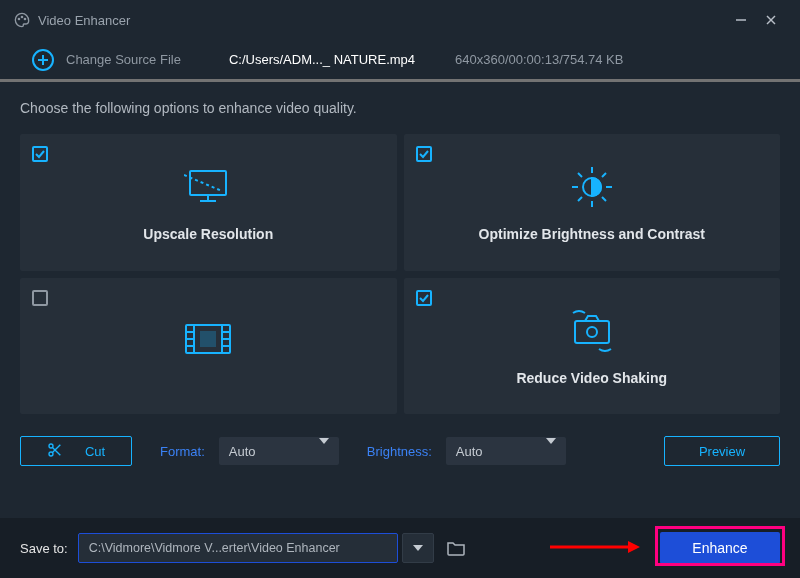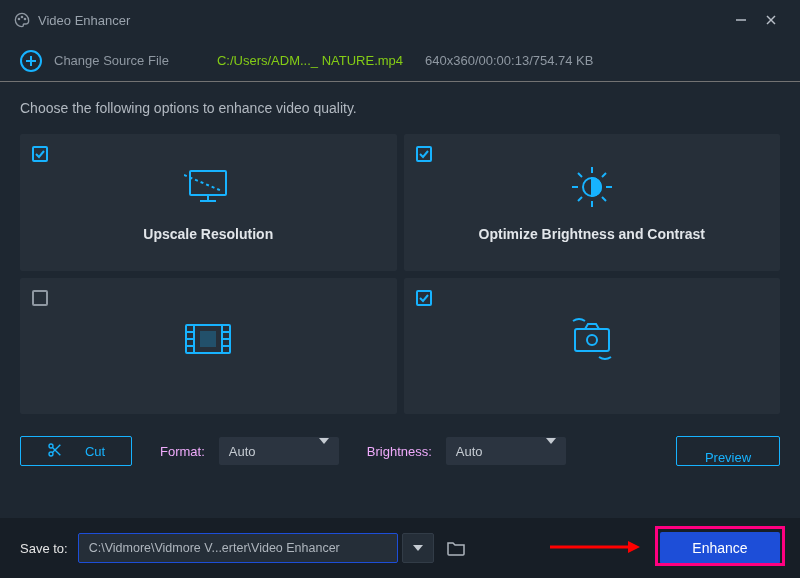--- a/index.html
+++ b/index.html
@@ -8,47 +8,47 @@
 
   
   .titlebar { height: 40px; display: flex; align-items: center; padding: 12px 14px; color: #9aa3ad; font-size: 13px; }
   .titlebar .app-icon { width: 16px; height: 16px; margin-right: 8px; display:flex; align-items:center; justify-content:center;}
   .titlebar .title { flex: 0 0 auto; }
   .titlebar .spacer { flex: 1; }
   .win-btn { width: 30px; height: 30px; display: flex; align-items: center; justify-content: center; color: #8f98a2; }
   .win-btn svg { stroke: #b7bec7; }
 
   
-  .sourcebar { height: 42px; display: flex; align-items: center; padding: 0 20px; font-size: 13px; color: #9aa3ad; border-bottom: 1px solid #737373; }
+  .sourcebar { height: 42px; display: flex; align-items: center; padding: 0 32px; font-size: 13px; color: #9aa3ad; border-bottom: 3px solid #737373; }
   .plus-btn { width:22px; height:22px; border:2px solid #17b3ff; border-radius:50%; display:flex; align-items:center; justify-content:center; margin-right:12px; color:#17b3ff; font-size:16px; line-height:1;}
   .change-src { color:#8f98a2; margin-right: 48px; }
-  .src-path { color:#84cc16; margin-right: 22px; }
+  .src-path { color:#ffffff; margin-right: 40px; }
   .src-meta { color:#8f98a2; }
 
   
   .main { flex: 1; padding: 18px 20px 0 20px; display:flex; flex-direction:column; }
   .instruction { font-size: 14px; color:#b2b9c1; margin-bottom: 18px; }
 
   .grid { display: grid; grid-template-columns: 1fr 1fr; grid-template-rows: 1fr 1fr; gap: 7px; height: 280px; }
   .card { background: #262f39; border-radius: 2px; position: relative; display:flex; flex-direction:column; align-items:center; justify-content:center; cursor:pointer; }
   .card .chk { position:absolute; top:12px; left:12px; width:16px; height:16px; border:2px solid #17b3ff; border-radius:2px; display:flex; align-items:center; justify-content:center;}
   .card.unchecked .chk { border-color:#8f98a2; }
   .card .chk svg { display:none; }
   .card.checked .chk svg { display:block; }
   .card .icon { height: 50px; display:flex; align-items:center; justify-content:center; margin-bottom: 14px;}
   .card .label { color:#e2e6ea; font-size:14px; font-weight:600; }
 
   
   .controls { display:flex; align-items:center; gap: 14px; margin-top: 22px; padding-bottom: 18px;}
   .cut-btn { width: 112px; height: 30px; border:1px solid #17b3ff; color:#17b3ff; background:transparent; display:flex; align-items:center; justify-content:center; gap:22px; font-size:13px; border-radius:2px; cursor:pointer;}
-  .lbl { font-size:13px; color:#f0abfc; margin-left: 14px;}
+  .lbl { font-size:13px; color:#3b82f6; margin-left: 14px;}
   .dropdown { height: 28px; background:#2b3440; color:#c5cbd2; font-size:13px; display:flex; align-items:center; padding:0 10px; min-width:120px; position:relative; border-radius:2px; cursor:pointer;}
   .dropdown .caret { margin-left:auto; }
   .ctrl-spacer { flex:1; }
-  .preview-btn { width:104px; height:30px; border:1px solid #17b3ff; color:#17b3ff; background:transparent; font-size:13px; display:flex; align-items:flex-end; justify-content:center; border-radius:2px; cursor:pointer;}
+  .preview-btn { width:116px; height:30px; border:1px solid #17b3ff; color:#17b3ff; background:transparent; font-size:13px; display:flex; align-items:center; justify-content:center; border-radius:2px; cursor:pointer;}
 
   
   .footer { height: 60px; background:#171e26; display:flex; align-items:center; padding: 0 20px; position:relative;}
   .save-lbl { font-size:13px; color:#e5e5e5; margin-right: 10px;}
   .path-box { height:30px; background:#252e38; border:1px solid #1d4ed8; color:#aeb5bd; font-size:12.5px; display:flex; align-items:center; padding:0 10px; width: 320px; border-radius:2px;}
   .dd-btn { width:32px; height:30px; background:#252e38; border:1px solid #323c47; display:flex; align-items:center; justify-content:center; margin-left:4px; border-radius:2px; cursor:pointer;}
   .folder-btn { width:32px; height:30px; display:flex; align-items:center; justify-content:center; margin-left:6px; cursor:pointer;}
   .enhance-btn { margin-left:auto; width:120px; height:32px; background:#1d4ed8; color:#fff; font-size:14px; display:flex; align-items:center; justify-content:center; border-radius:2px; cursor:pointer; position:relative;}
   .enhance-highlight { position:absolute; right:15px; bottom:12px; width:130px; height:40px; border:3px solid #ff0080; pointer-events:none;}
 
@@ -169,20 +169,21 @@
           </span>
         <span class="icon">
           <svg width="54" height="44" viewBox="0 0 54 44" fill="none" stroke="#17b3ff" stroke-width="2">
               <path d="M8 4 q6 -4 12 0"></path>
               <path d="M34 40 q6 4 12 0"></path>
               <rect x="10" y="12" width="34" height="22" rx="2"></rect>
               <path d="M20 12 l3 -5 h8 l3 5"></path>
               <circle cx="27" cy="23" r="5"></circle>
             </svg>
         </span>
+        <span class="label">Reduce Video Shaking</span>
       </div>
 
     </div>
 
     <div class="controls">
       <div class="cut-btn">
         <span>
           <svg width="16" height="16" viewBox="0 0 24 24" fill="none" stroke="#17b3ff" stroke-width="2">
               <circle cx="6" cy="6" r="3"></circle>
               <circle cx="6" cy="18" r="3"></circle>

